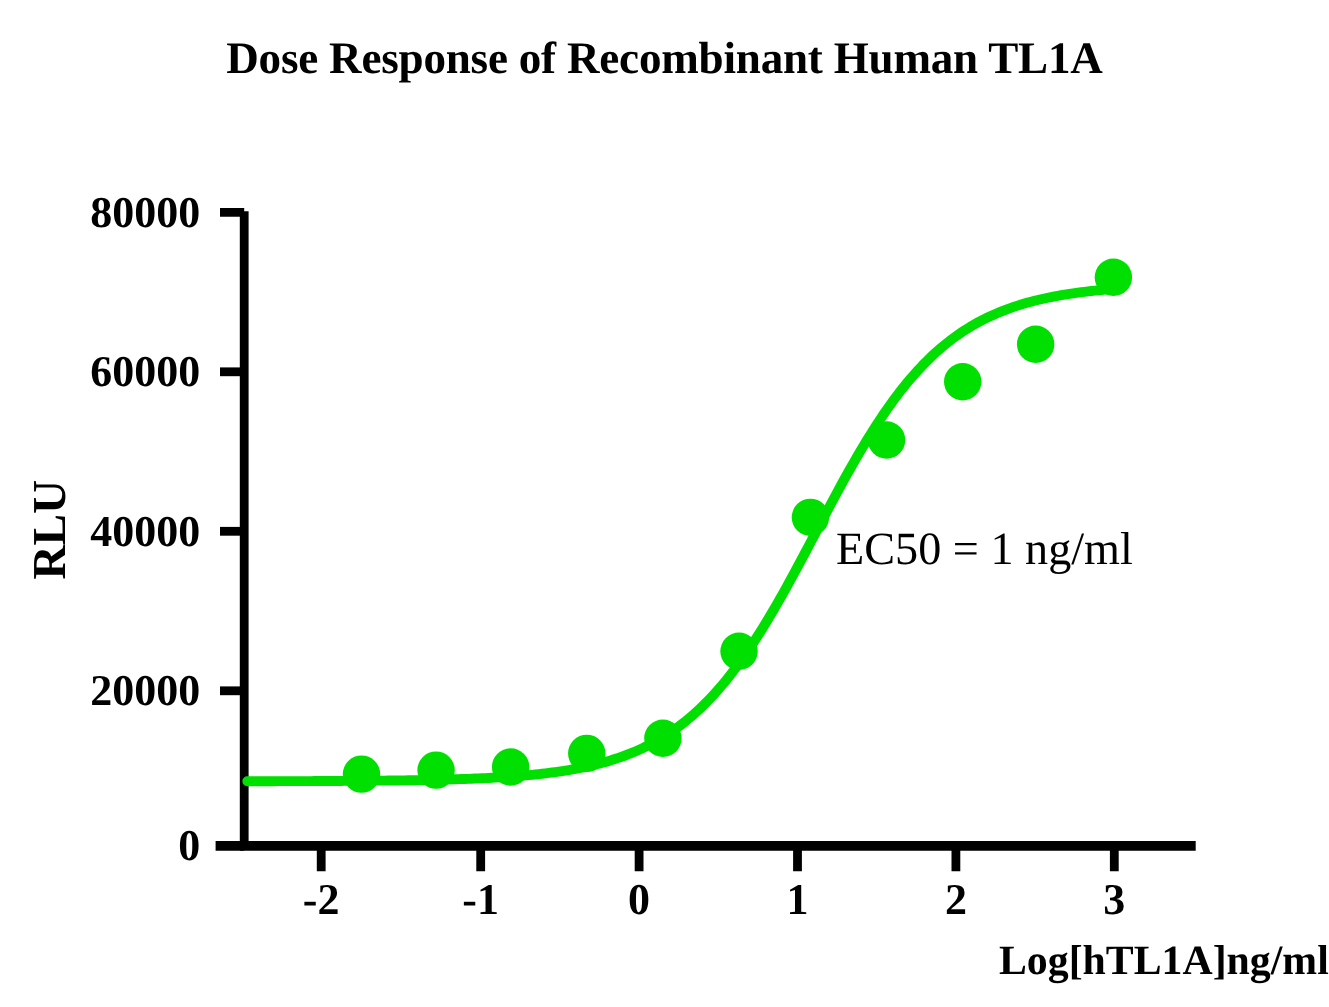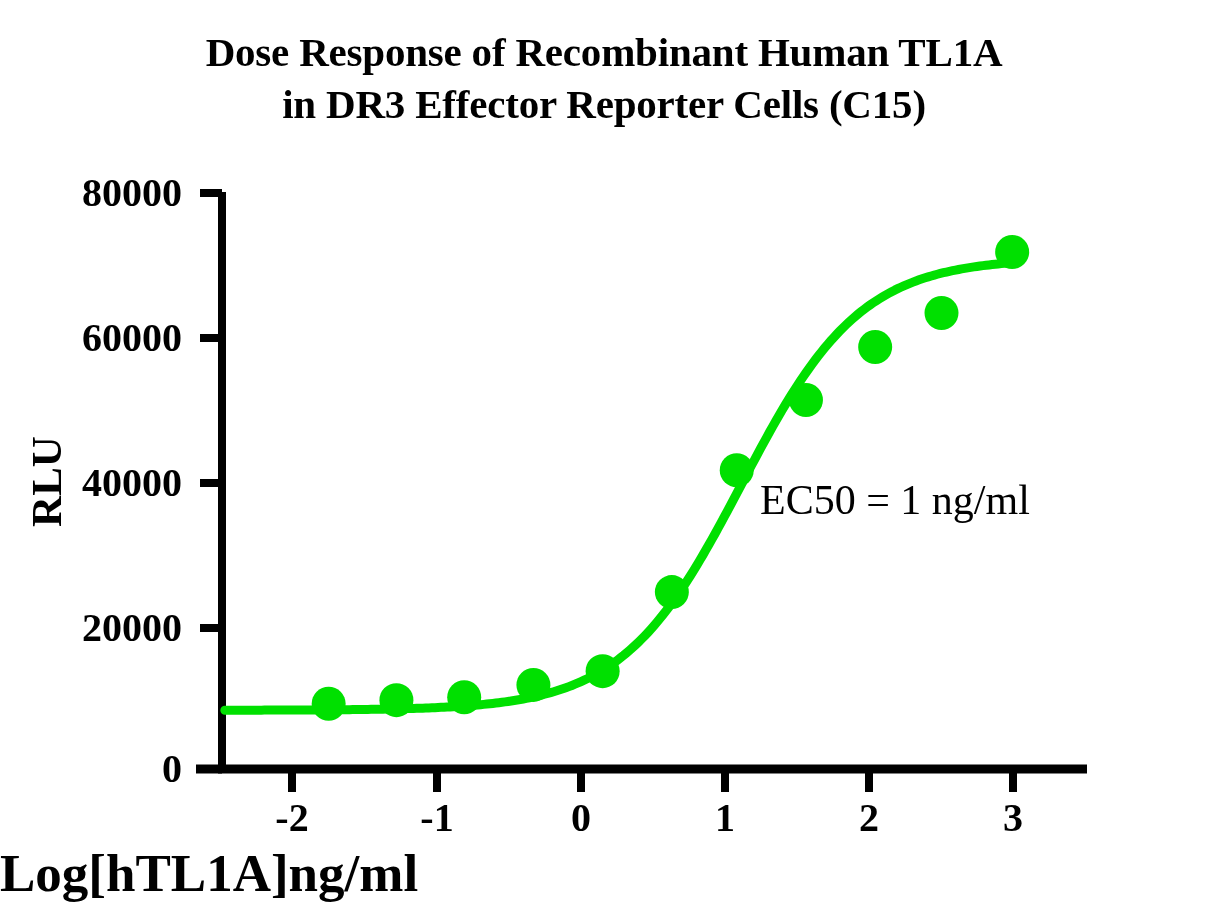--- a/index.html
+++ b/index.html
@@ -76,44 +76,43 @@
     font-weight: bold;
     font-size: 40px;
     line-height: 40px;
     width: 80px;
   }
   .xlab {
     position: absolute;
     left: 0;
     top: 836px;
     width: 1208px;
-    text-align: left;
+    text-align: right;
     font-weight: bold;
-    font-size: 53px;
+    font-size: 38px;
     line-height: 50px;
     white-space: nowrap;
   }
   .annotation {
     position: absolute;
     left: 760px;
     top: 464px;
     font-size: 42px;
     line-height: 48px;
     font-weight: normal;
     white-space: nowrap;
   }
 </style>
 </head>
 <body>
 
 <div id="figure">
 
   <div class="title-block">
     <span class="title-line">Dose Response of Recombinant Human TL1A</span>
-    <span class="title-line">in DR3 Effector Reporter Cells (C15)</span>
   </div>
 
   <div class="plot-area">
     <svg class="chart-svg" viewBox="0 0 1208 915">
 
       <g>
         <line x1="222" y1="180" x2="222" y2="760" stroke="#000000" stroke-width="8"></line>
         <line x1="218" y1="757" x2="1087" y2="757" stroke="#000000" stroke-width="9"></line>
       </g>
 

